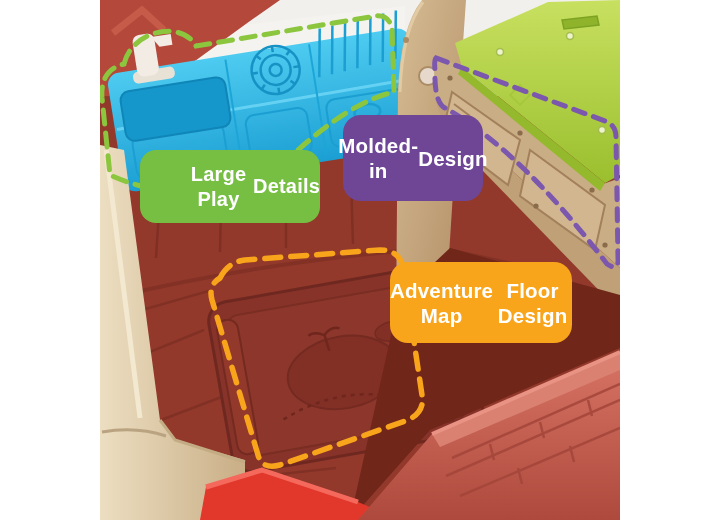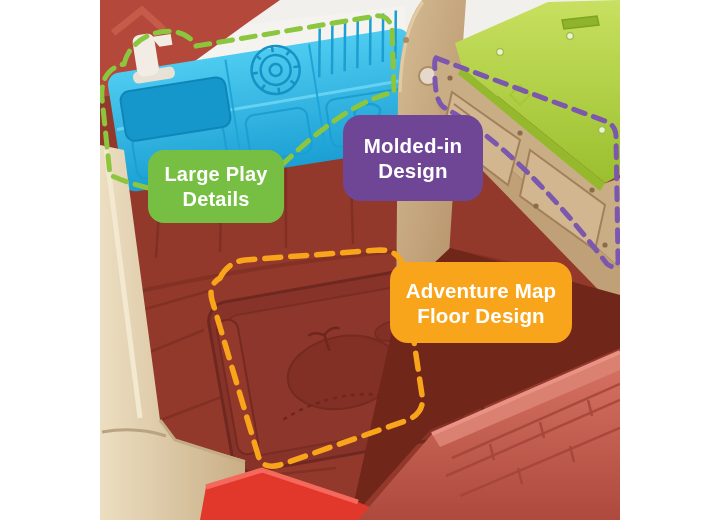--- a/index.html
+++ b/index.html
@@ -5,25 +5,25 @@
   html,body{margin:0;padding:0;background:#ffffff;}
   .canvas{
     position:relative;width:720px;height:520px;background:#ffffff;overflow:hidden;
     font-family:"Liberation Sans", sans-serif;
   }
   .photo{
     position:absolute;left:100px;top:0;width:520px;height:520px;overflow:hidden;background:#f2f0ed;
   }
   .photo svg{position:absolute;left:0;top:0;}
   .callout{
-    position:absolute;display:flex;flex-direction:column;align-items:center;justify-content:center;
-    color:#ffffff;font-weight:700;line-height:1.22;letter-spacing:.2px;z-index:5;
+    position:absolute;display:flex;flex-direction:row;align-items:center;justify-content:center;
+    color:#ffffff;font-weight:700;text-align:center;line-height:1.22;letter-spacing:.2px;z-index:5;
   }
   .callout span{display:block;}
-  .callout-kitchen{left:48px;top:150px;width:136px;height:73px;border-radius:16px;background:#76bf43;font-size:20px;}
+  .callout-kitchen{left:40px;top:150px;width:136px;height:73px;border-radius:16px;background:#76bf43;font-size:20px;padding-left:44px;}
   .callout-details{left:243px;top:115px;width:140px;height:86px;border-radius:18px;background:#6f4596;font-size:20.5px;}
   .callout-floor{left:290px;top:262px;width:182px;height:81px;border-radius:18px;background:#f9a51b;font-size:20.5px;}
 </style>
 </head>
 <body>
 
 <div class="canvas">
   <div class="photo">
 
     <svg width="520" height="520" viewBox="0 0 520 520">

